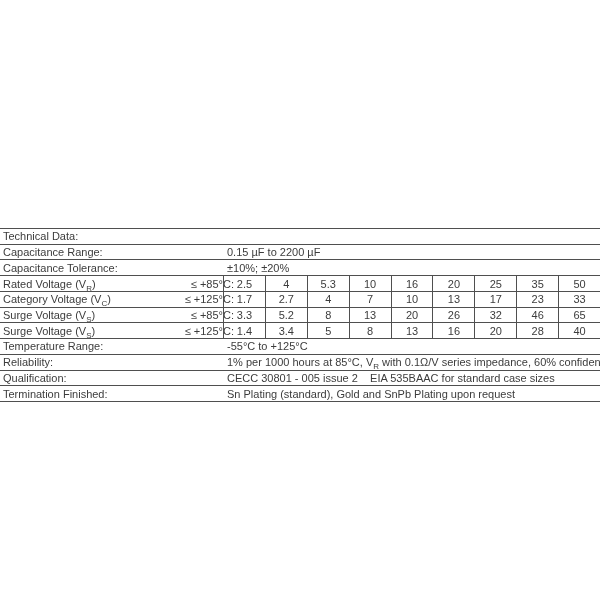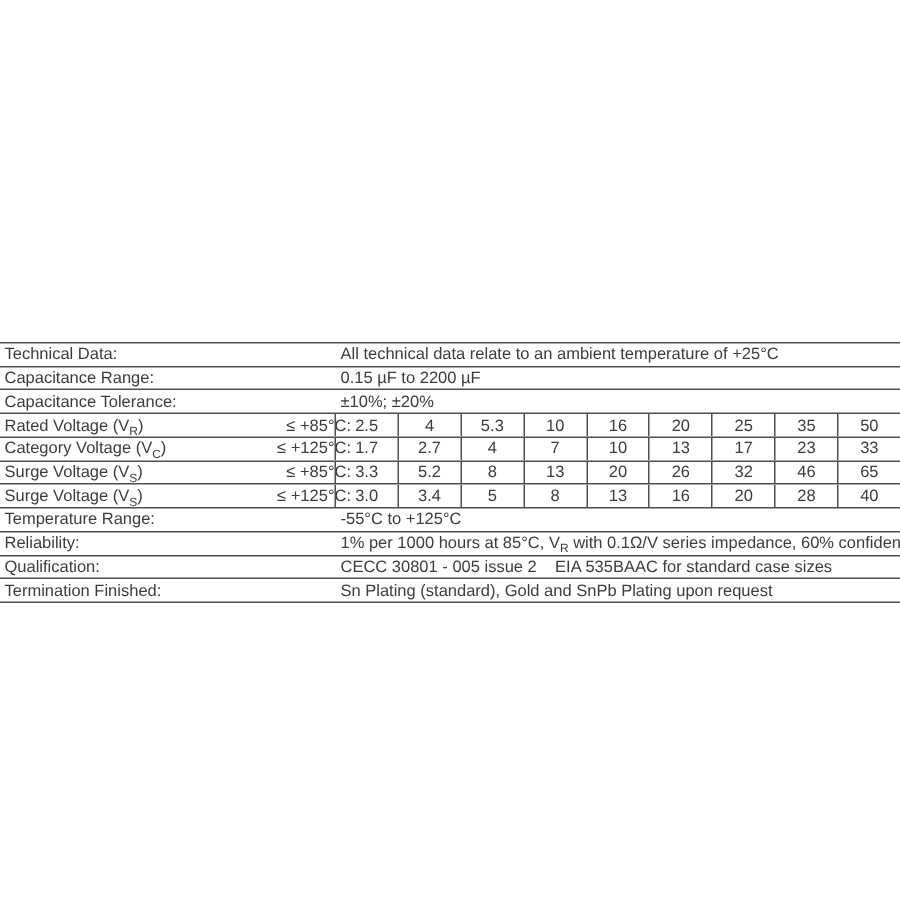--- a/index.html
+++ b/index.html
@@ -22,21 +22,20 @@
     justify-content:center;box-sizing:border-box;}
   .sub{font-size:8px;position:relative;top:3px;line-height:0;}
 </style>
 </head>
 <body>
 
 <div class="sheet">
 
   <div class="row">
     <span class="label">Technical Data:</span>
-    <span class="val">All technical data relate to an ambient temperature of +25°C</span>
   </div>
 
   <div class="row">
     <span class="label">Capacitance Range:</span>
     <span class="val">0.15 µF to 2200 µF</span>
   </div>
 
   <div class="row">
     <span class="label">Capacitance Tolerance:</span>
     <span class="val">±10%; ±20%</span>
@@ -87,21 +86,21 @@
       <div class="cell">32</div>
       <div class="cell">46</div>
       <div class="cell">65</div>
     </div>
   </div>
 
   <div class="row">
     <span class="label"><span>Surge Voltage (V</span><span class="sub">S</span><span>)</span></span>
     <span class="cond">≤ +125°C:</span>
     <div class="cells">
-      <div class="cell">3.0</div>
+      <div class="cell">1.4</div>
       <div class="cell">3.4</div>
       <div class="cell">5</div>
       <div class="cell">8</div>
       <div class="cell">13</div>
       <div class="cell">16</div>
       <div class="cell">20</div>
       <div class="cell">28</div>
       <div class="cell">40</div>
     </div>
   </div>

